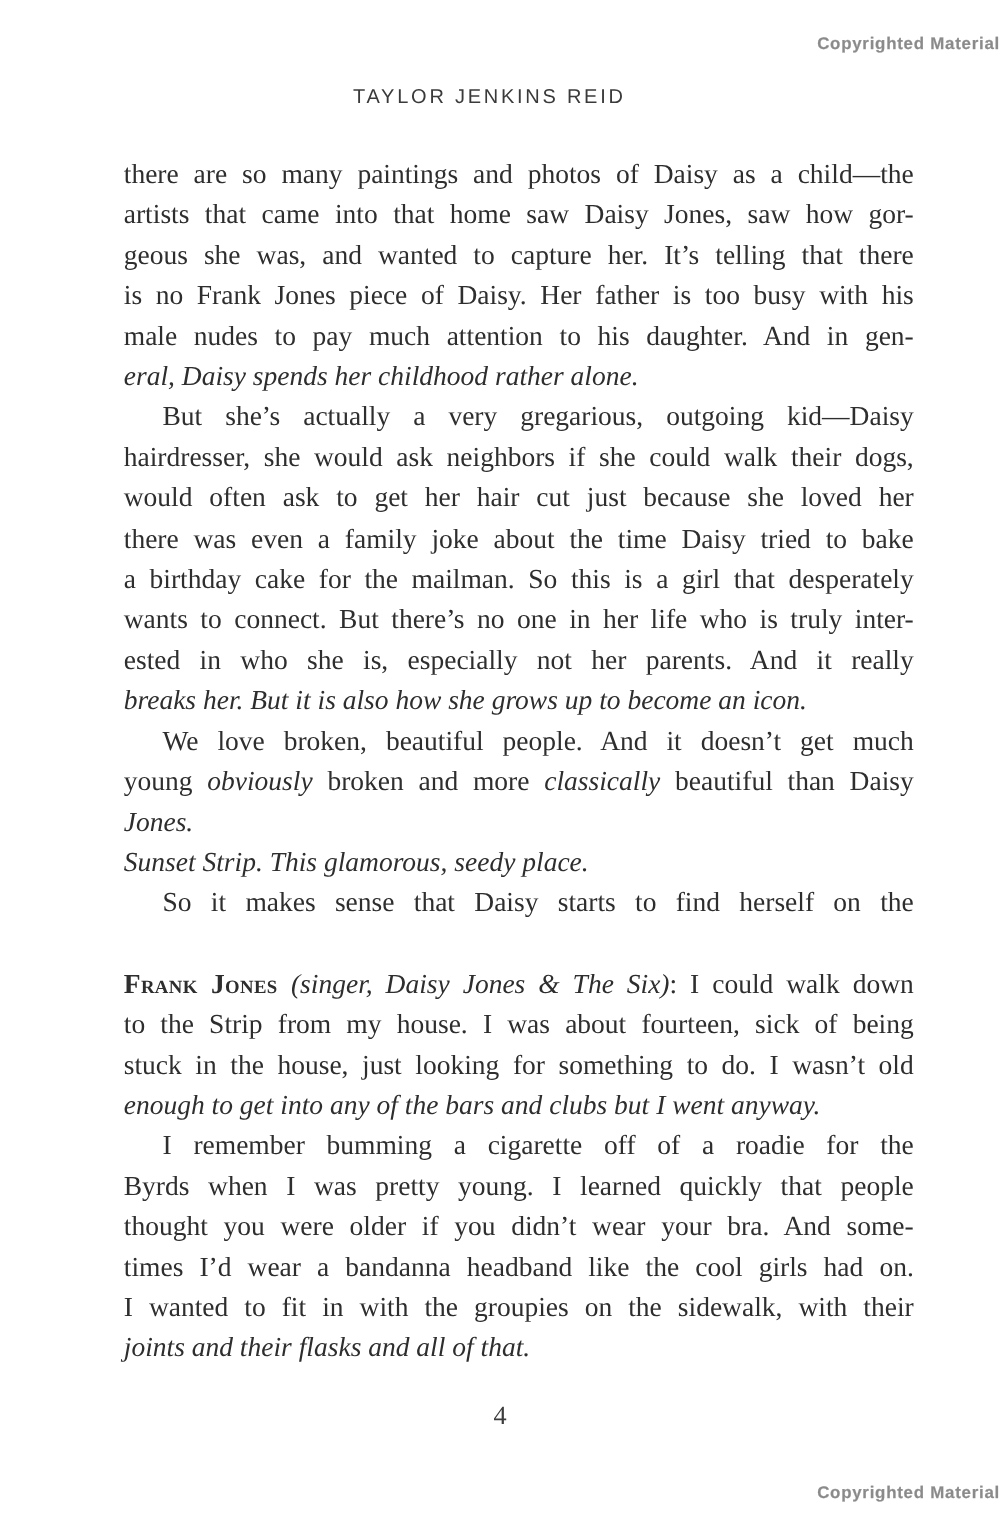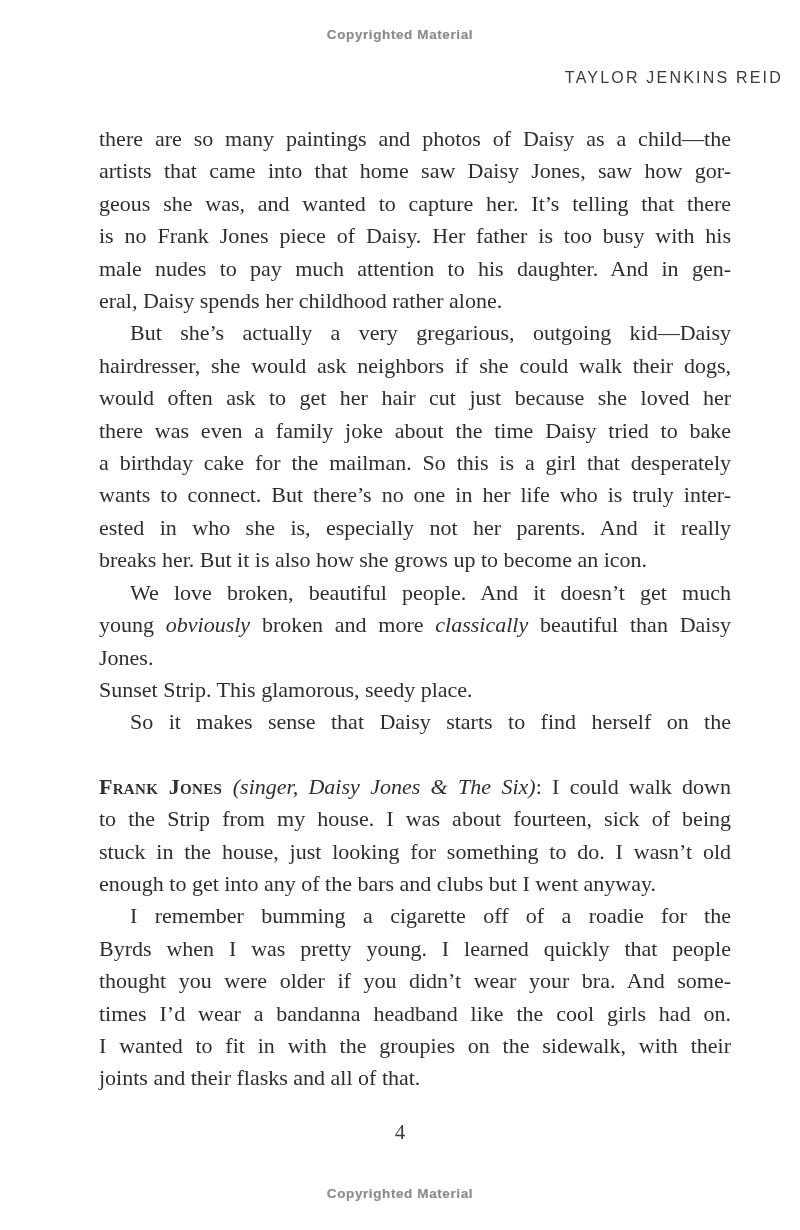--- a/index.html
+++ b/index.html
@@ -5,47 +5,47 @@
   html, body { margin: 0; padding: 0; }
   body {
     width: 800px; height: 1230px;
     background: #ffffff;
     font-family: "Liberation Serif", serif;
     position: relative;
     overflow: hidden;
   }
   .copy-label {
     position: absolute; left: 0; right: 0;
-    text-align: center;
+    text-align: right;
     font-family: "Liberation Sans", sans-serif;
     font-size: 13.5px;
     letter-spacing: 0.6px;
     color: #8a8a8a;
     font-weight: bold;
     -webkit-text-stroke: 0.2px #9a9a9a;
   }
   .copy-top { top: 27px; }
   .copy-bottom { top: 1186px; }
   .running-header {
     position: absolute; top: 69px; left: 0; right: 17px;
-    text-align: right;
+    text-align: center;
     font-family: "Liberation Sans", sans-serif;
     font-size: 16px;
     letter-spacing: 2.2px;
     color: #3a3a3a;
   }
   .text-block {
     position: absolute;
     left: 99px; top: 123px; width: 632px;
     color: #2e2e2e;
     font-size: 22px;
     line-height: 32.4px;
   }
   .ln { text-align: justify; text-align-last: justify; }
-  .ln.end { text-align-last: left; }
+  .ln.end { text-align-last: left; font-style: italic; }
   .ind { text-indent: 31px; }
   .gap { height: 32px; }
   .sc { font-variant: small-caps; font-weight: bold; letter-spacing: 0.3px; }
   .it { font-style: italic; }
   .page-number {
     position: absolute; top: 1120px; left: 0; right: 0;
     text-align: center;
     font-size: 21px;
     color: #3d3d3d;
   }

